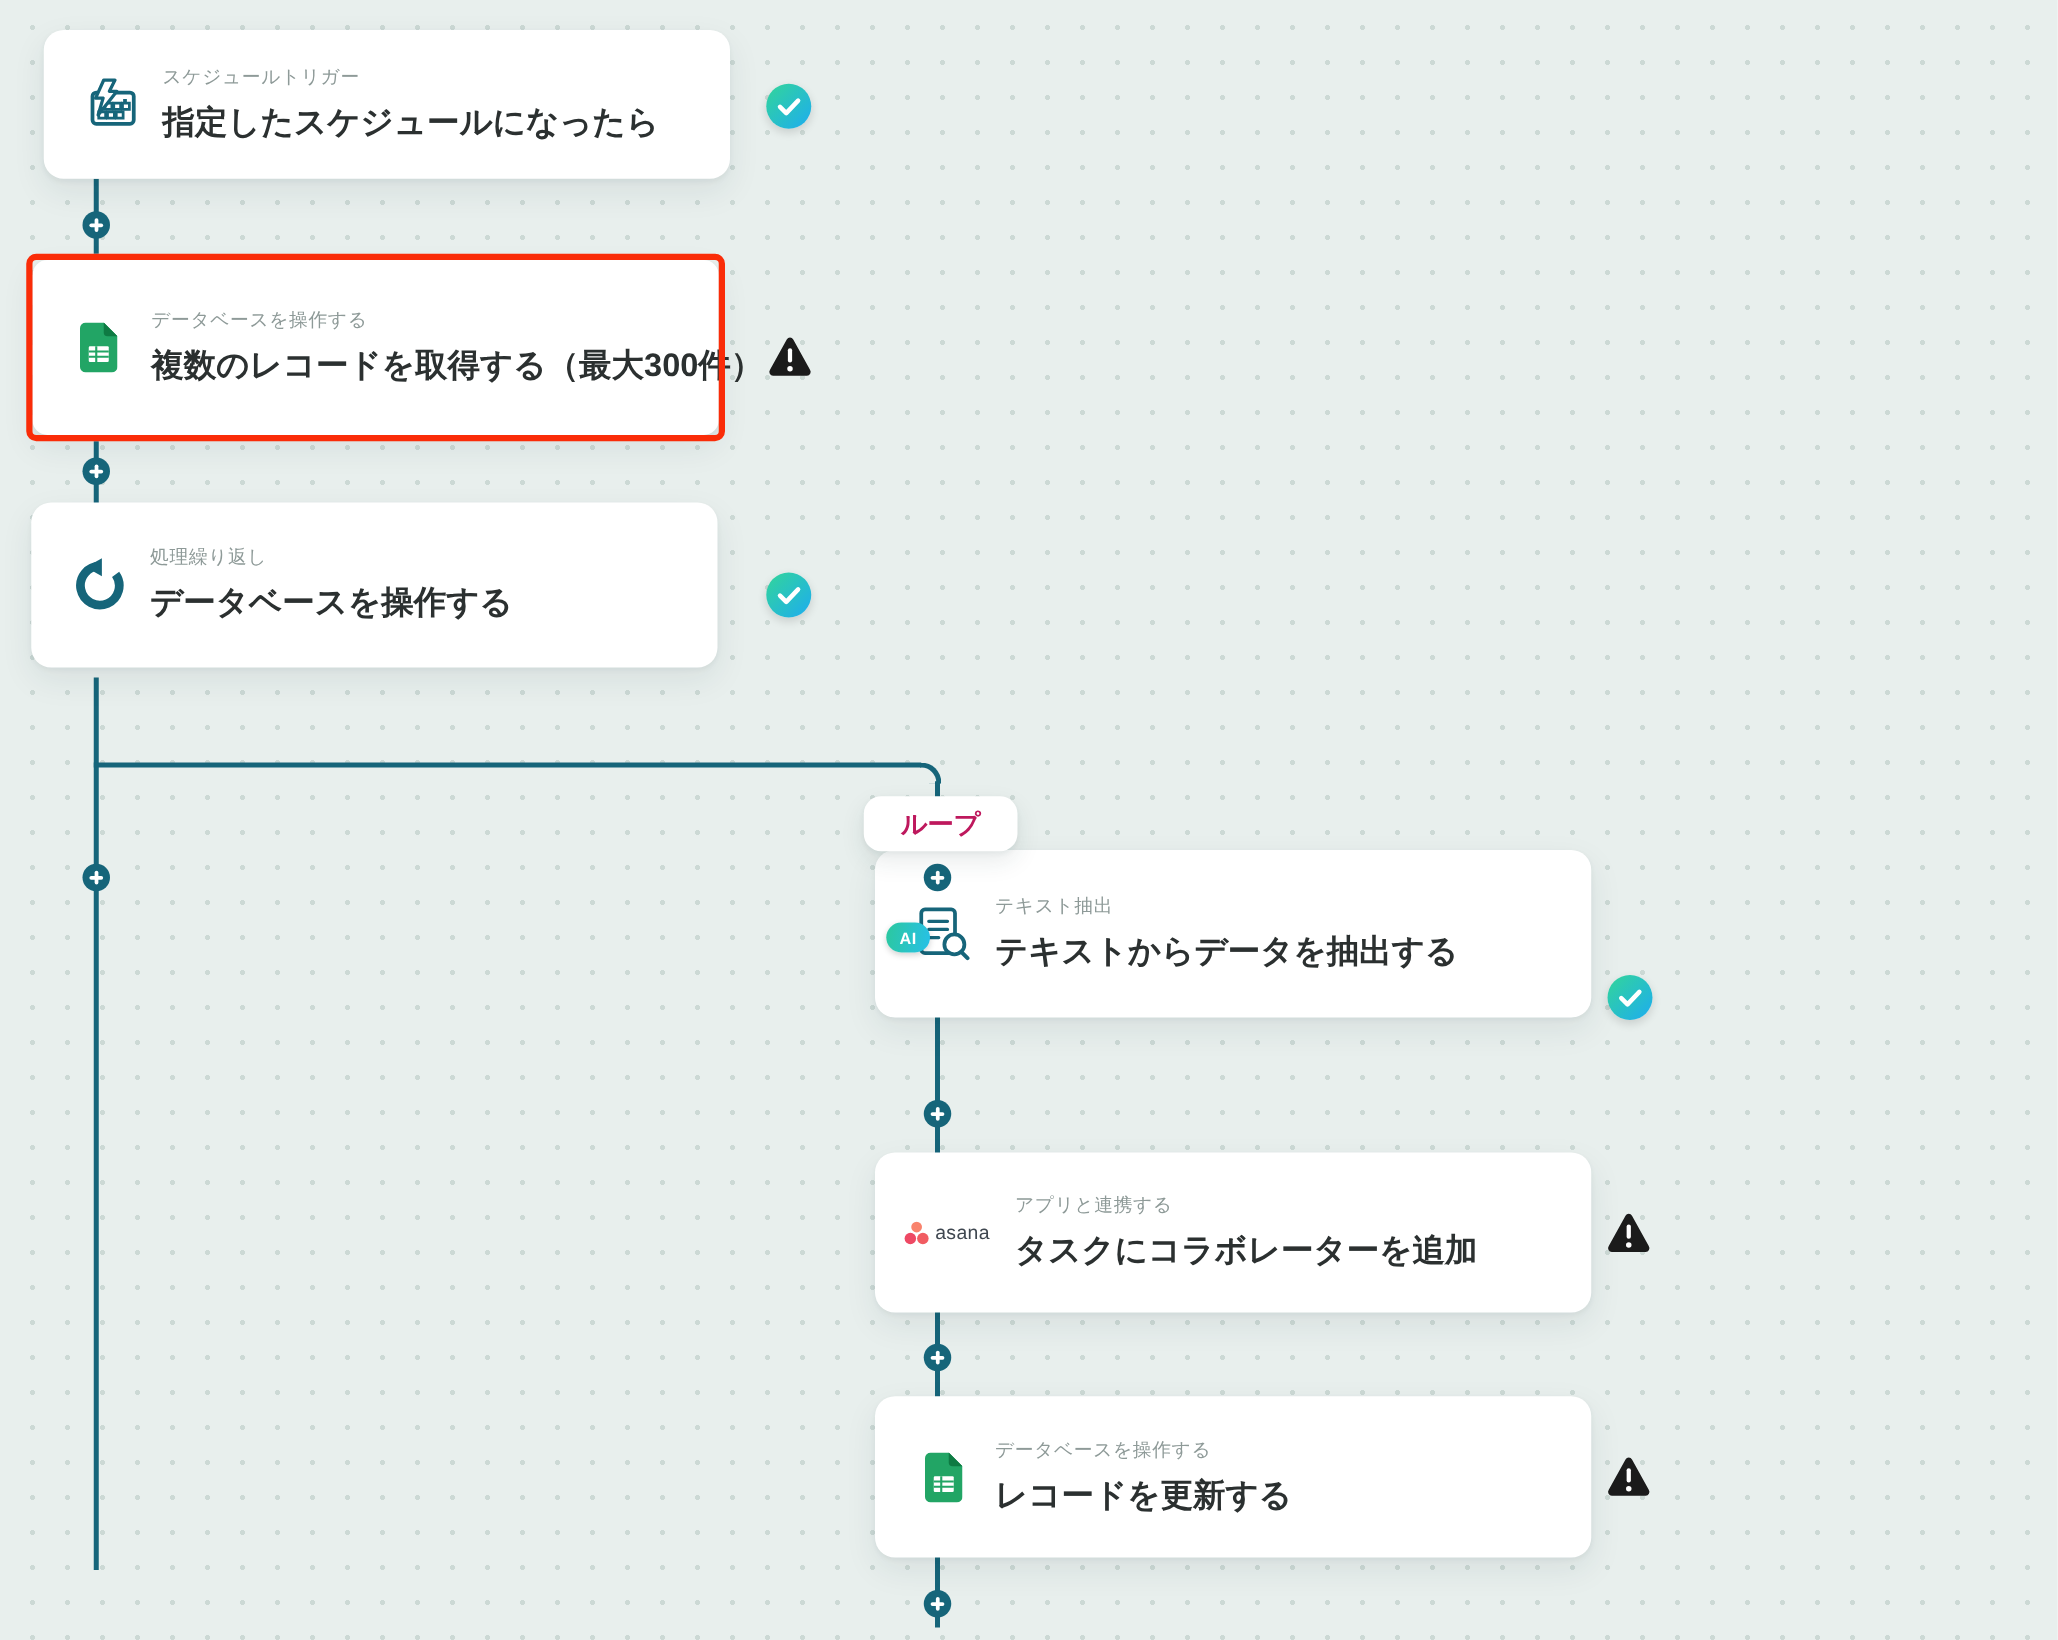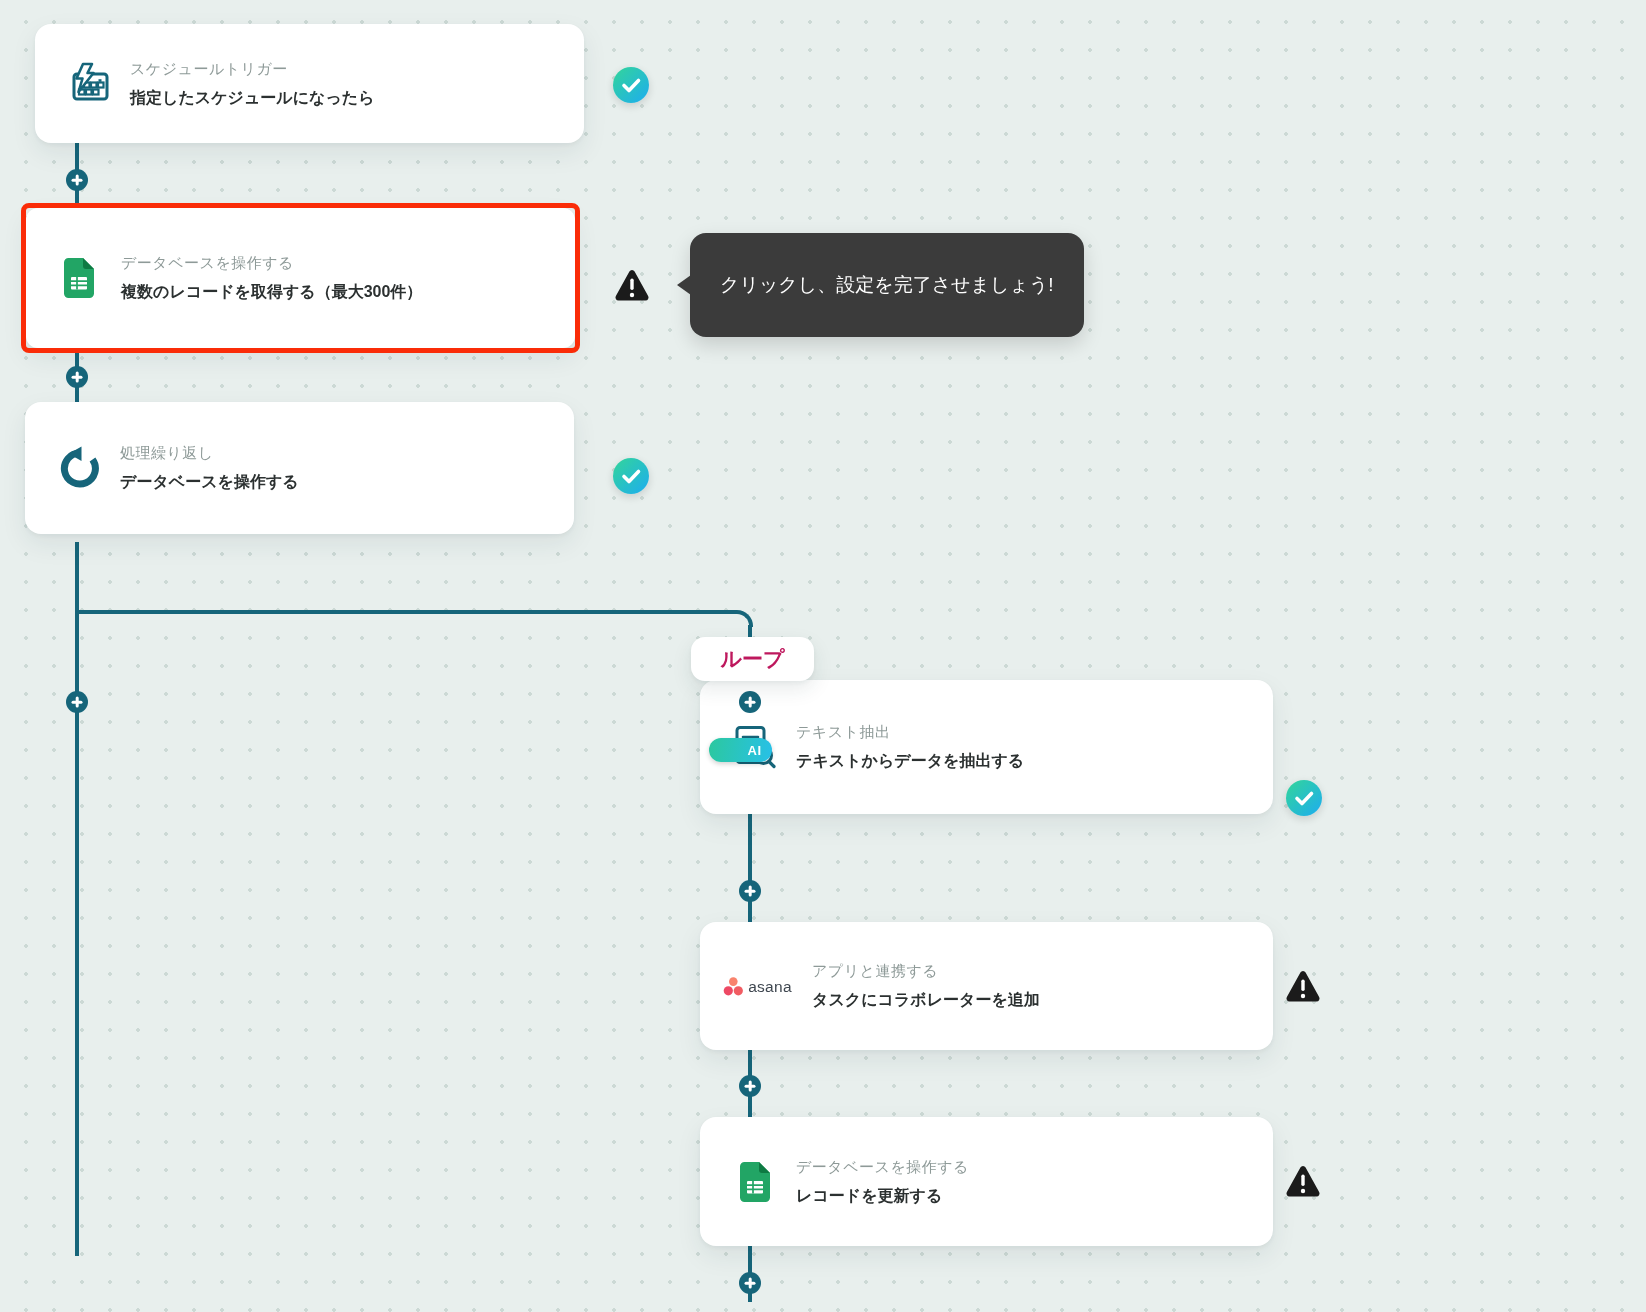--- a/index.html
+++ b/index.html
@@ -17,31 +17,31 @@
   .plus-node{position:absolute;width:22px;height:22px;border-radius:50%;background:#16657a;z-index:3;}
   .plus-node::before,.plus-node::after{content:"";position:absolute;background:#fff;border-radius:2px;left:50%;top:50%;}
   .plus-node::before{width:11px;height:2.6px;transform:translate(-50%,-50%);}
   .plus-node::after{width:2.6px;height:11px;transform:translate(-50%,-50%);}
   
   .card{position:absolute;background:#fff;border-radius:16px;z-index:2;
     box-shadow:0 2px 4px rgba(25,55,60,.05),0 10px 26px rgba(25,55,60,.08);}
   .icon-slot{position:absolute;left:30px;top:0;bottom:0;width:46px;display:flex;align-items:center;justify-content:center;}
   .texts{position:absolute;left:95px;top:50%;transform:translateY(-50%);}
   .category{font-size:15px;color:#8e9a98;letter-spacing:.5px;margin-bottom:9px;white-space:nowrap;}
-  .title{font-size:16px;font-weight:700;color:#2b3030;white-space:nowrap;}
+  .title{font-size:26px;font-weight:700;color:#2b3030;white-space:nowrap;}
   .red-frame{position:absolute;box-sizing:border-box;border:5px solid #fa2c08;border-radius:8px;z-index:4;pointer-events:none;}
   
   .check-badge{position:absolute;width:36px;height:36px;border-radius:50%;z-index:5;
     background:linear-gradient(135deg,#31d2a0 8%,#1fb0e9 92%);
     box-shadow:0 3px 8px rgba(0,0,0,.14);display:flex;align-items:center;justify-content:center;}
   .warning-badge{position:absolute;z-index:5;}
   .ai-badge{position:absolute;width:35px;height:24px;border-radius:12px;z-index:6;
     background:linear-gradient(100deg,#2cc89e,#27c0e8);color:#fff;font-size:13px;font-weight:700;
     display:flex;align-items:center;justify-content:center;letter-spacing:.5px;
-    box-shadow:0 2px 5px rgba(0,0,0,.18);padding-left:28px;}
+    box-shadow:0 2px 5px rgba(0,0,0,.18);}
   
   .loop-pill{position:absolute;left:691px;top:637px;width:123px;height:44px;background:#fff;border-radius:14px;
     box-shadow:0 2px 4px rgba(25,55,60,.05),0 8px 20px rgba(25,55,60,.10);
     display:flex;align-items:center;justify-content:center;font-size:21px;font-weight:700;color:#be185d;z-index:3;}
   
   .tooltip{position:absolute;left:690px;top:233px;height:104px;min-width:330px;background:#3b3b3b;border-radius:16px;
     color:#fff;font-size:19px;display:flex;align-items:center;padding:0 30px;white-space:nowrap;z-index:7;
     box-shadow:0 8px 20px rgba(0,0,0,.15);}
   .tooltip::before{content:"";position:absolute;left:-13px;top:50%;transform:translateY(-50%);
     border-style:solid;border-width:10px 14px 10px 0;border-color:transparent #3b3b3b transparent transparent;}
@@ -110,23 +110,20 @@
     </div>
   </div>
   <div class="red-frame" style="left:21px;top:203px;width:559px;height:150px;"></div>
   <div class="warning-badge" style="left:613px;top:268px;">
     <svg width="38" height="34" viewBox="0 0 38 34">
       <path d="M16.4 3.6 a3 3 0 0 1 5.2 0 L35 27.8 a3 3 0 0 1 -2.6 4.7 H5.6 A3 3 0 0 1 3 27.8 Z" fill="#1b1b1b"></path>
       <rect x="17.3" y="10.5" width="3.4" height="11.5" rx="1.7" fill="#fff"></rect>
       <circle cx="19" cy="27" r="2.2" fill="#fff"></circle>
     </svg>
   </div>
-  <div class="tooltip">
-    <span>クリックし、設定を完了させましょう!</span>
-  </div>
 
   <div class="card" style="left:25px;top:402px;width:549px;height:132px;">
     <span class="icon-slot">
       <svg width="44" height="44" viewBox="0 0 44 44">
         <path d="M24 7 A 15.5 15.5 0 1 0 36.5 13.5" fill="none" stroke="#16657a" stroke-width="7"></path>
         <path d="M25.5 0.5 L12.8 7.8 L25.5 15 Z" fill="#16657a"></path>
       </svg>
     </span>
     <div class="texts">
       <div class="category">処理繰り返し</div>

